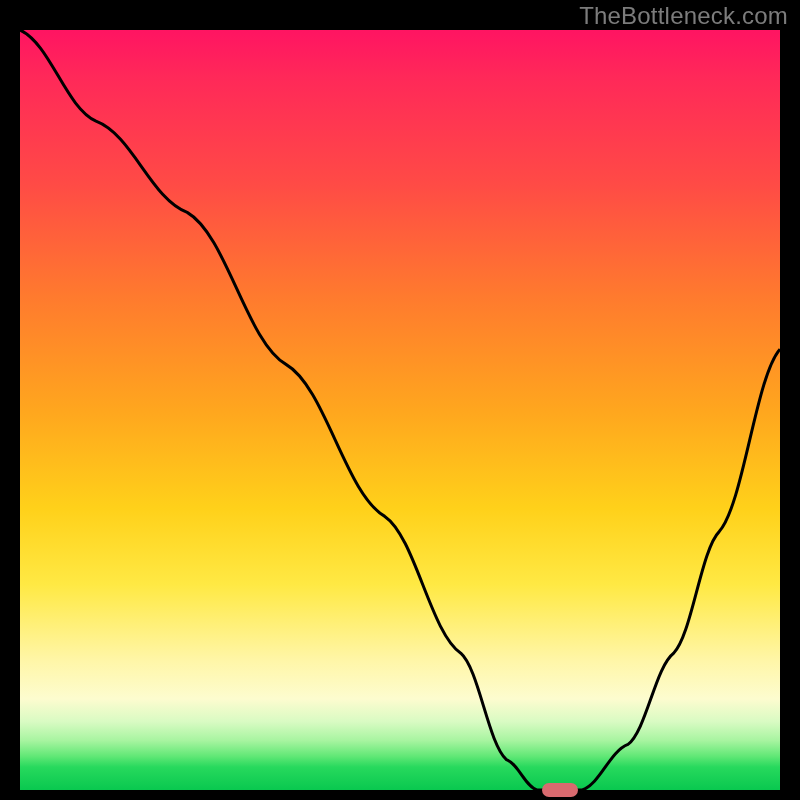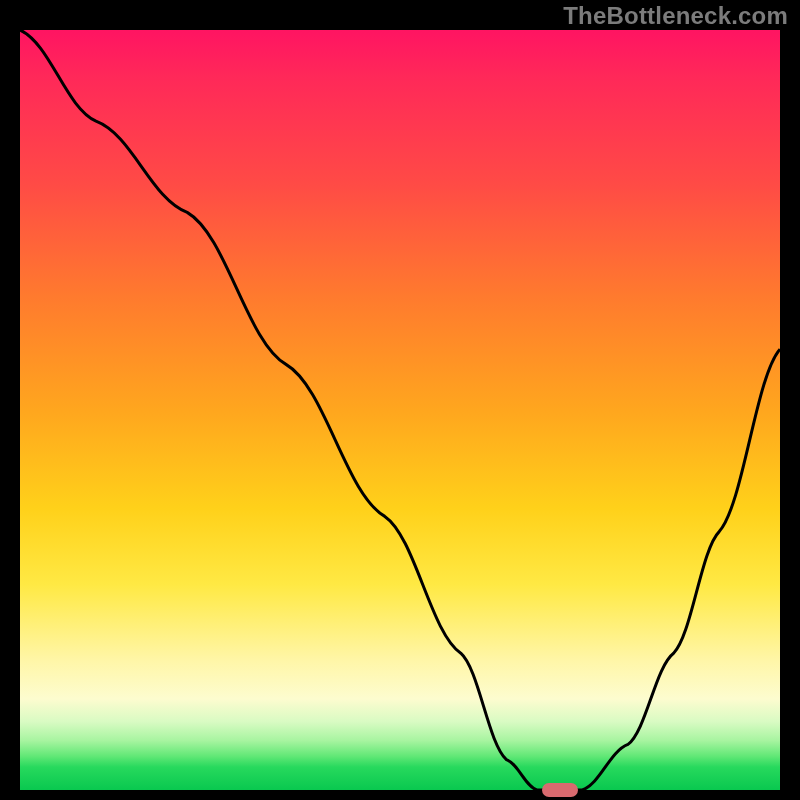--- a/index.html
+++ b/index.html
@@ -14,21 +14,21 @@
     position: absolute;
     inset: 0;
     background: #000;
   }
   .watermark {
     position: absolute;
     top: 2px;
     right: 12px;
     font-family: Arial, Helvetica, sans-serif;
     font-size: 24px;
-    font-weight: 700;
+    font-weight: 400;
     color: #7c7c7c;
     letter-spacing: 0.2px;
     user-select: none;
   }
   .plot {
     position: absolute;
     left: 20px;
     top: 30px;
     width: 760px;
     height: 760px;

